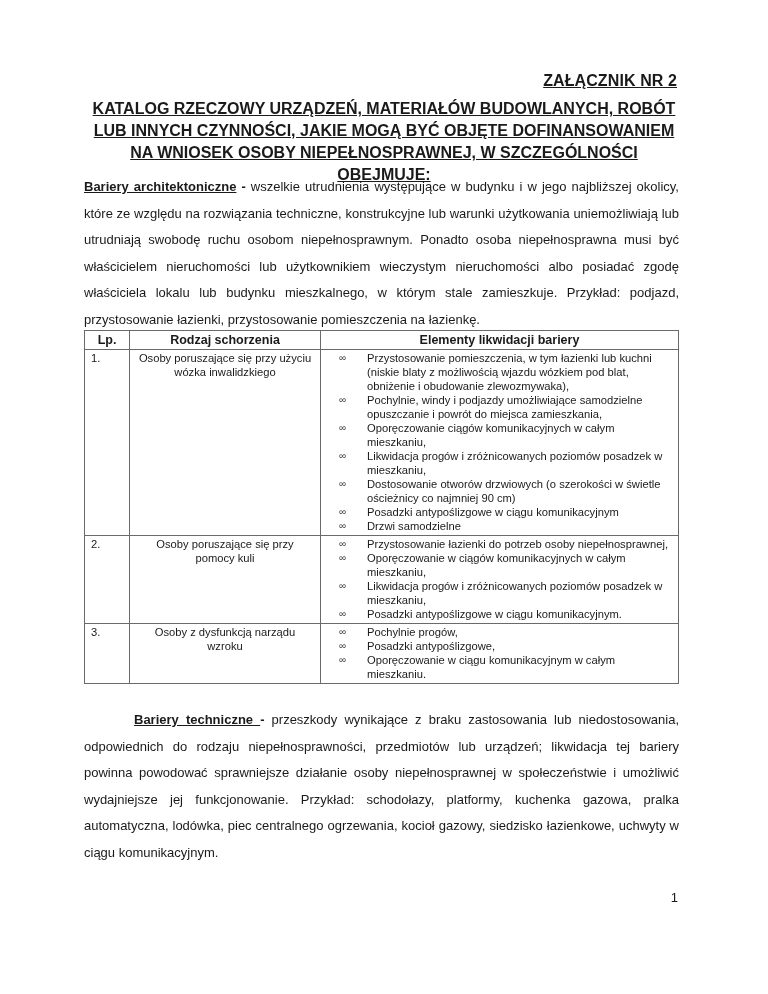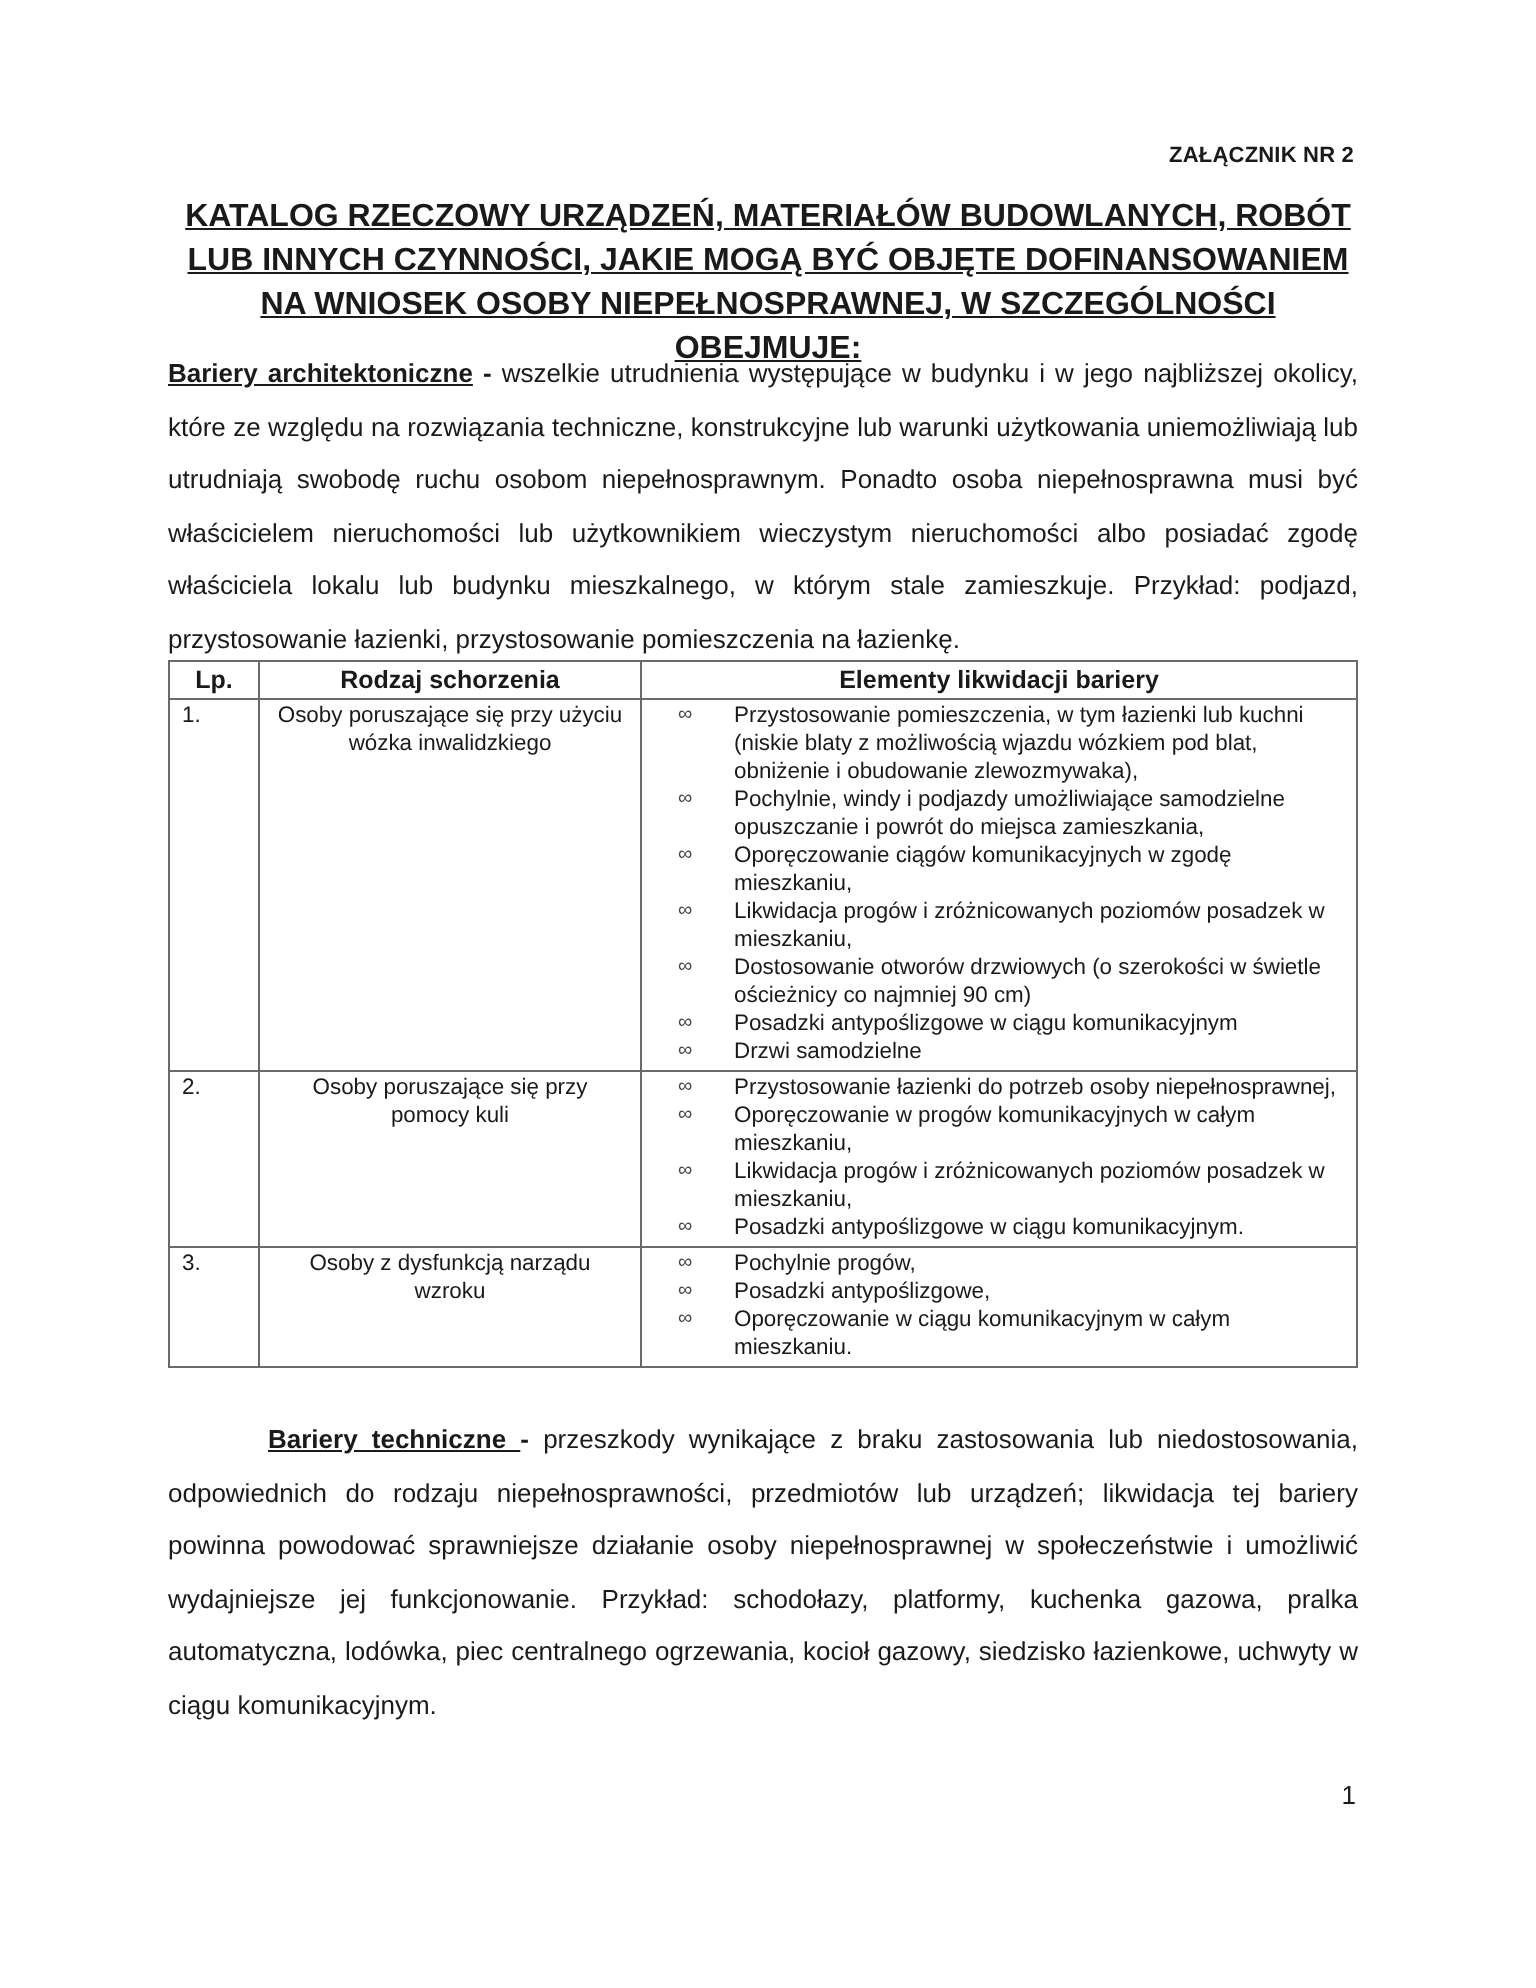--- a/index.html
+++ b/index.html
@@ -1,20 +1,20 @@
 <!DOCTYPE html>
 <html><head>
 <meta charset="utf-8">
 <style>
   html, body { margin: 0; padding: 0; background: #ffffff; }
   body { width: 768px; height: 994px; position: relative; overflow: hidden;
          font-family: "Liberation Sans", "DejaVu Sans", sans-serif; color: #1a1a1a; }
   .page { position: absolute; left: 0; top: 0; width: 768px; height: 994px; background: #fff; }
-  .annex { position: absolute; right: 91px; top: 72px; font-weight: bold; font-size: 11px;
-           letter-spacing: 0.1px; text-align: right; }
+  .annex { position: absolute; right: 91px; top: 72px; font-weight: bold; font-size: 16px;
+           text-decoration: underline; letter-spacing: 0.1px; text-align: right; }
   .title { position: absolute; left: 84px; width: 600px; top: 98px; text-align: center;
            font-weight: bold; font-size: 16px; line-height: 22px; text-decoration: underline; }
   .para { position: absolute; left: 84px; width: 595px; font-size: 13px; line-height: 26.5px;
           text-align: justify; }
   .para .lead { font-weight: bold; text-decoration: underline; }
   .para .dash { font-weight: bold; }
   .p1 { top: 174px; }
   .p2 { top: 707px; text-indent: 50px; }
   table.cat { position: absolute; left: 84px; top: 330px; width: 595px; border-collapse: collapse;
               font-size: 11.2px; line-height: 14px; padding-left: 36px; }
@@ -47,35 +47,35 @@
       </tr>
     </thead>
     <tbody id="table-body">
         <tr>
           <td class="lp">1.</td>
           <td class="cond">Osoby poruszające się przy użyciu wózka inwalidzkiego</td>
           <td>
             <ul class="elems">
               <li><span class="bullet">∞</span><span>Przystosowanie pomieszczenia, w tym łazienki lub kuchni (niskie blaty z możliwością wjazdu wózkiem pod blat, obniżenie i obudowanie zlewozmywaka),</span></li>
               <li><span class="bullet">∞</span><span>Pochylnie, windy i podjazdy umożliwiające samodzielne opuszczanie i powrót do miejsca zamieszkania,</span></li>
-              <li><span class="bullet">∞</span><span>Oporęczowanie ciągów komunikacyjnych w zgodę mieszkaniu,</span></li>
+              <li><span class="bullet">∞</span><span>Oporęczowanie ciągów komunikacyjnych w całym mieszkaniu,</span></li>
               <li><span class="bullet">∞</span><span>Likwidacja progów i zróżnicowanych poziomów posadzek w mieszkaniu,</span></li>
               <li><span class="bullet">∞</span><span>Dostosowanie otworów drzwiowych (o szerokości w świetle ościeżnicy co najmniej 90 cm)</span></li>
               <li><span class="bullet">∞</span><span>Posadzki antypoślizgowe w ciągu komunikacyjnym</span></li>
               <li><span class="bullet">∞</span><span>Drzwi samodzielne</span></li>
             </ul>
           </td>
         </tr>
         <tr>
           <td class="lp">2.</td>
           <td class="cond">Osoby poruszające się przy pomocy kuli</td>
           <td>
             <ul class="elems">
               <li><span class="bullet">∞</span><span>Przystosowanie łazienki do potrzeb osoby niepełnosprawnej,</span></li>
-              <li><span class="bullet">∞</span><span>Oporęczowanie w progów komunikacyjnych w całym mieszkaniu,</span></li>
+              <li><span class="bullet">∞</span><span>Oporęczowanie w ciągów komunikacyjnych w całym mieszkaniu,</span></li>
               <li><span class="bullet">∞</span><span>Likwidacja progów i zróżnicowanych poziomów posadzek w mieszkaniu,</span></li>
               <li><span class="bullet">∞</span><span>Posadzki antypoślizgowe w ciągu komunikacyjnym.</span></li>
             </ul>
           </td>
         </tr>
         <tr>
           <td class="lp">3.</td>
           <td class="cond">Osoby z dysfunkcją narządu wzroku</td>
           <td>
             <ul class="elems">

